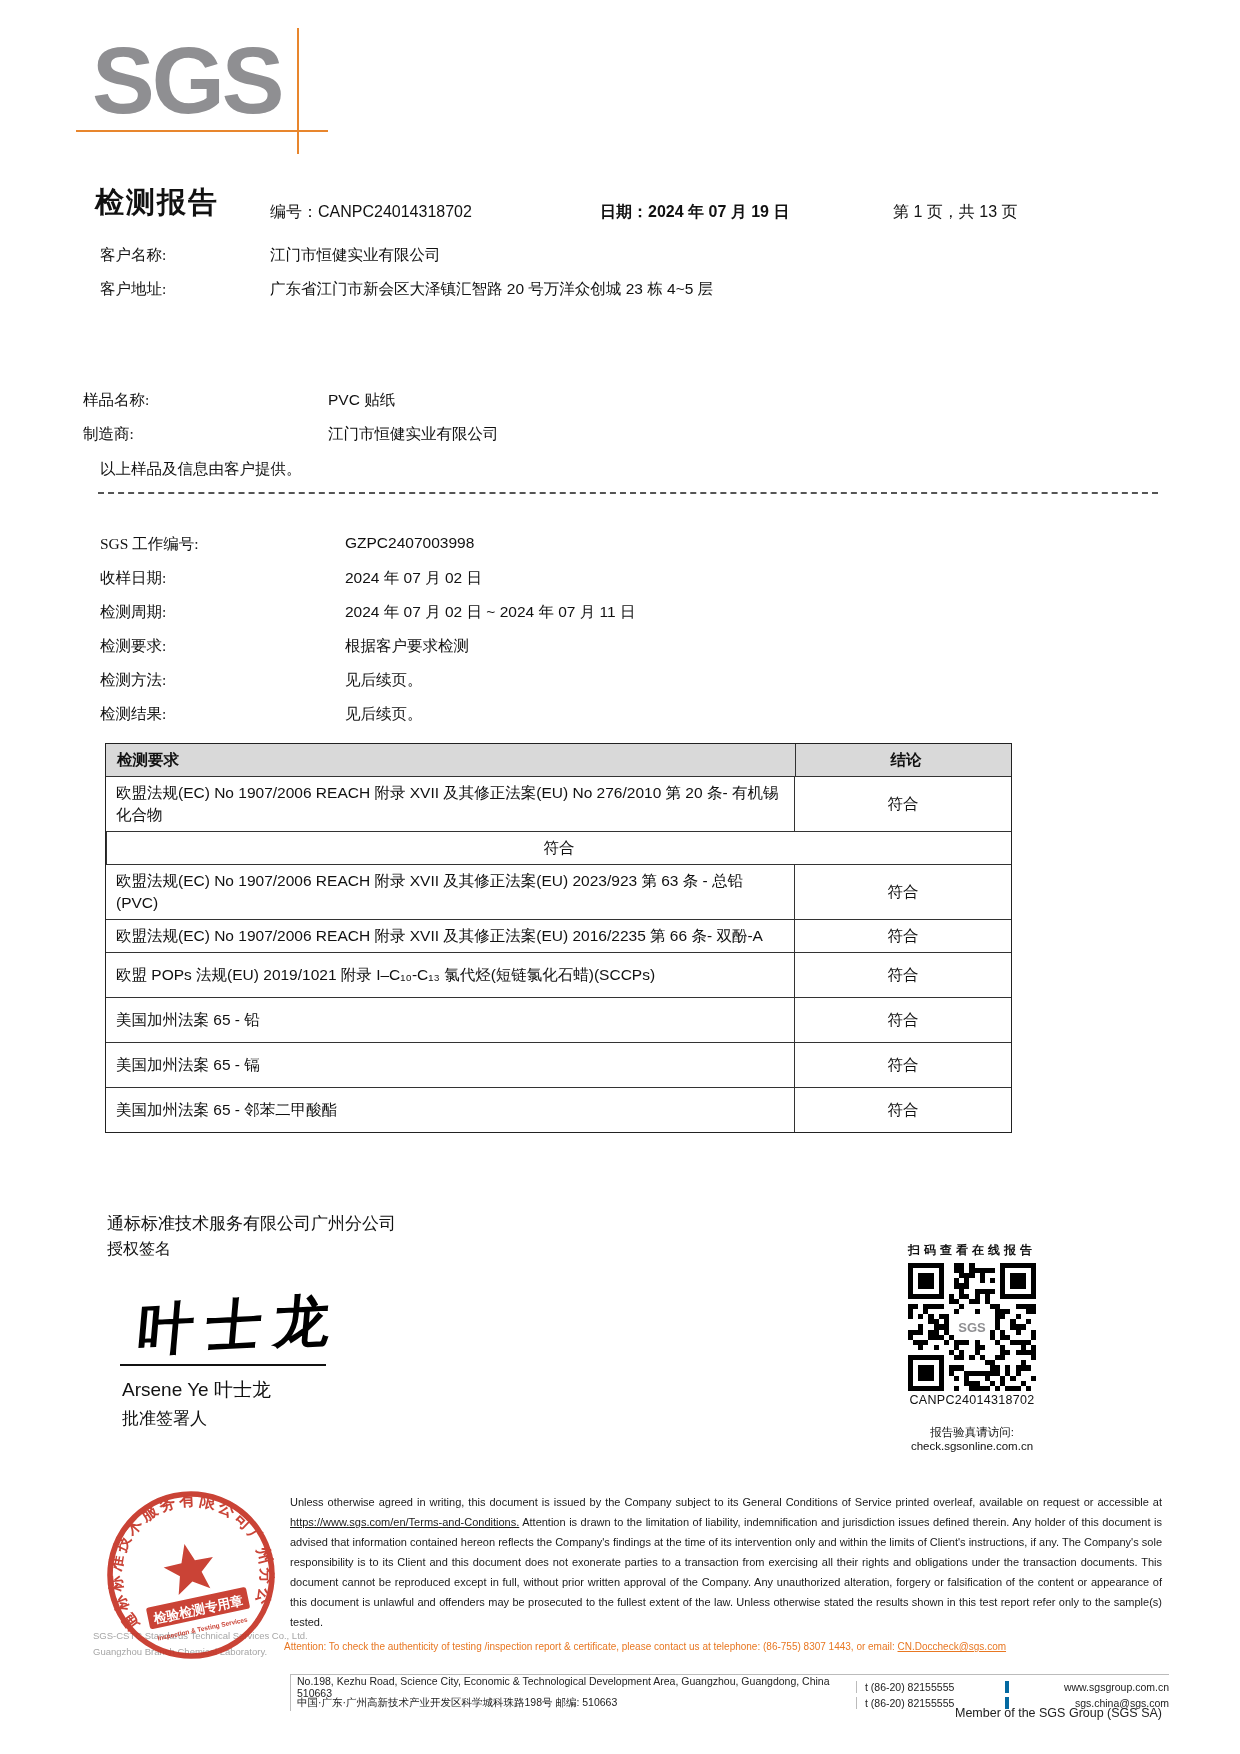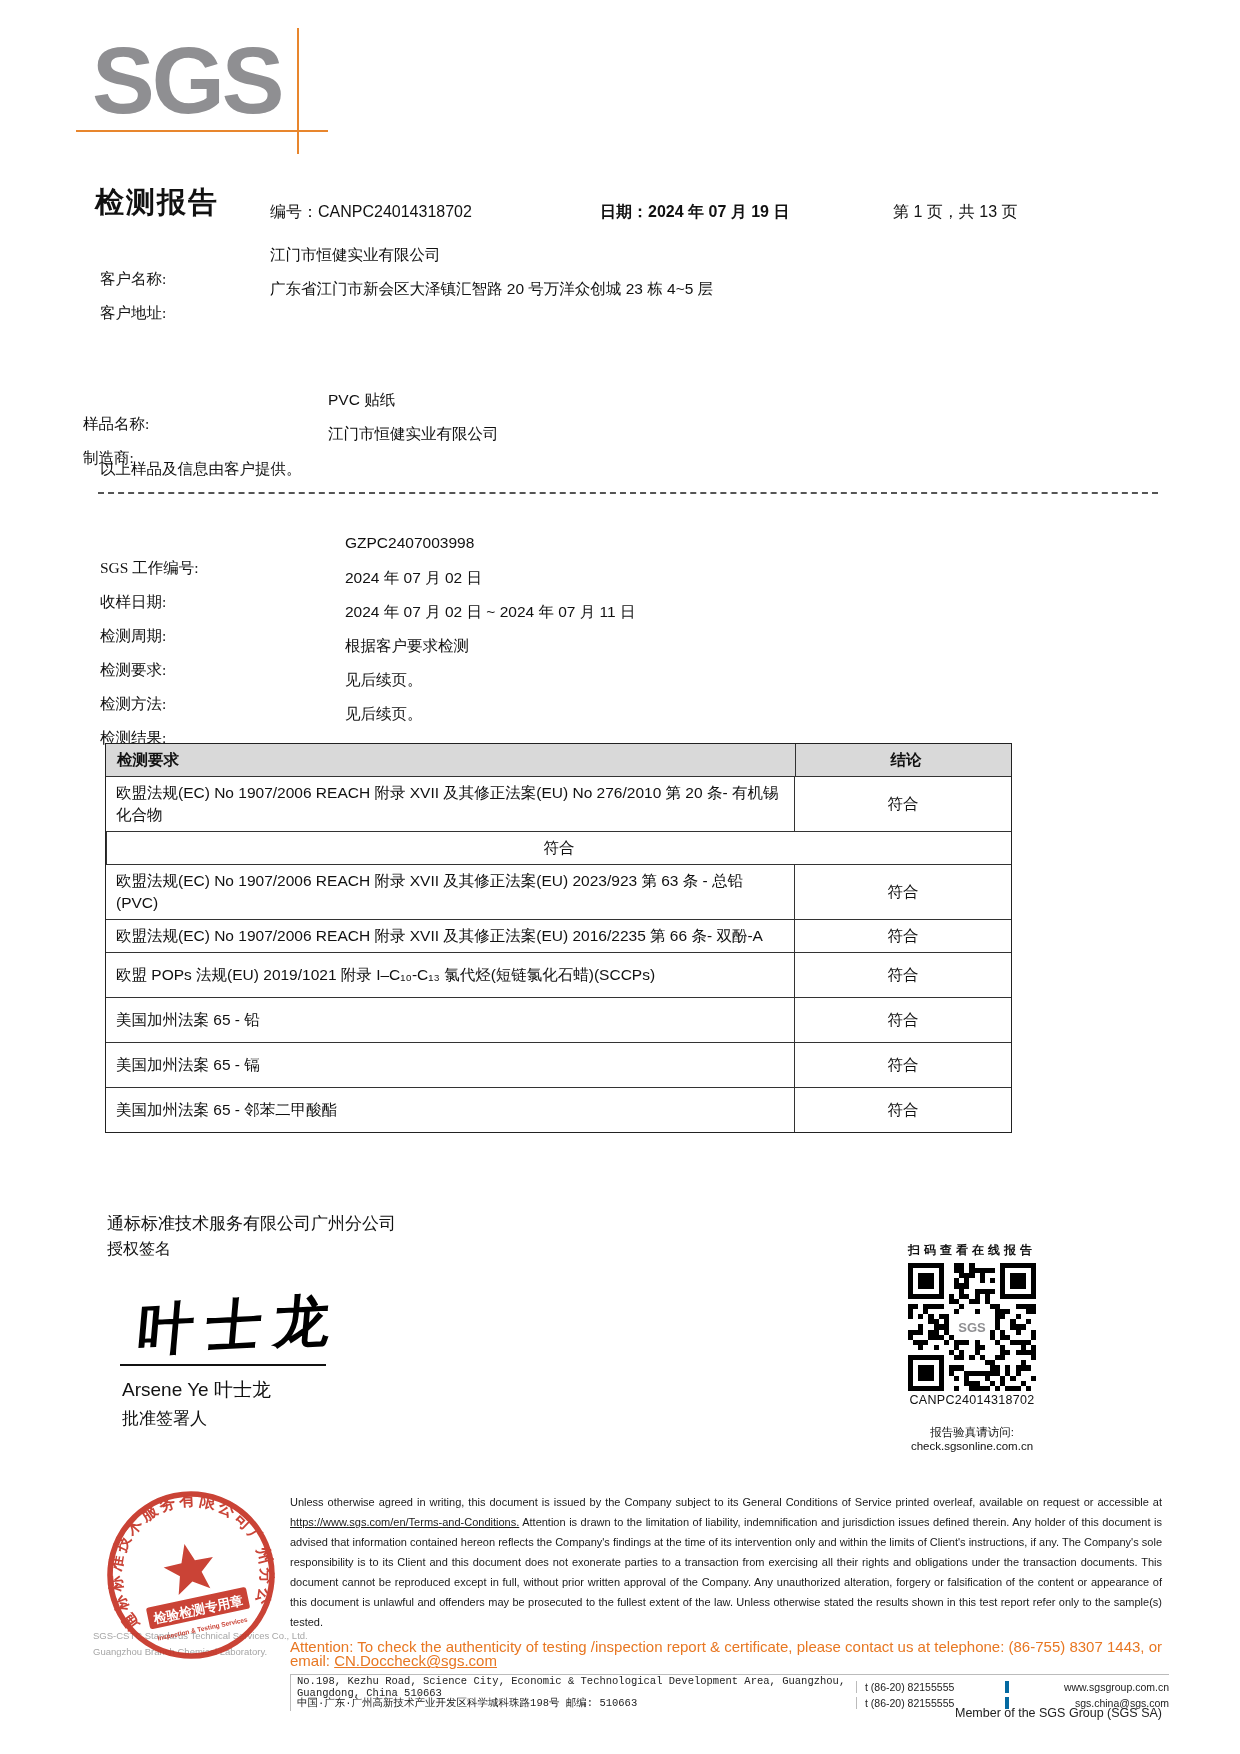--- a/index.html
+++ b/index.html
@@ -13,21 +13,21 @@
   .logo-vline{position:absolute;left:297px;top:28px;width:2px;height:126px;background:#e8862d;z-index:1;}
 
   
   .doc-title{position:absolute;left:95px;top:183px;font-size:29px;font-weight:900;letter-spacing:2px;}
   .hdr-no{position:absolute;left:270px;top:202px;font-size:16px;font-weight:400;}
   .hdr-date{position:absolute;left:600px;top:202px;font-size:16px;font-weight:700;}
   .hdr-page{position:absolute;left:893px;top:202px;font-size:16px;}
 
   
   .kv{display:flex;height:34px;align-items:flex-start;font-size:15.5px;}
-  .kv .k{width:170px;flex:none;font-family:"Liberation Serif",serif;margin-top:24px;}
+  .kv .k{width:170px;flex:none;font-family:"Liberation Serif",serif;}
   .client-block{position:absolute;left:100px;top:245px;width:1060px;}
   .client-block .k{width:170px;}
   .sample-block{position:absolute;left:83px;top:390px;width:1060px;}
   .sample-block .k{width:245px;}
   .note-line{position:absolute;left:100px;top:459px;font-size:15.5px;font-family:"Liberation Serif",serif;}
   .dashed-sep{position:absolute;left:98px;top:492px;width:1060px;border-top:2px dashed #555;}
   .job-block{position:absolute;left:100px;top:534px;width:1060px;}
   .job-block .k{width:245px;}
 
   
@@ -66,27 +66,27 @@
   
   .lab-lines{position:absolute;left:93px;top:1628px;width:235px;z-index:1;
              font-size:9.5px;color:#a6a6a6;line-height:16px;}
   .stamp{position:absolute;left:103px;top:1487px;width:176px;height:176px;z-index:2;
          transform:rotate(-12deg);opacity:.93;}
 
   
   .disclaimer{position:absolute;left:290px;top:1492px;width:872px;font-size:11px;
               line-height:20px;text-align:justify;color:#1a1a1a;}
   .disclaimer .lnk{text-decoration:underline;}
-  .attention{position:absolute;left:290px;top:1640px;width:872px;font-size:15px;
+  .attention{position:absolute;left:284px;top:1640px;width:872px;font-size:10px;
              line-height:14.4px;color:#e87722;text-align:justify;}
   .attention .lnk{text-decoration:underline;}
   .addr-block{position:absolute;left:290px;top:1674px;width:872px;border-top:1px solid #bbb;
               border-left:1px solid #bbb;padding:4px 0 0 6px;font-size:10.5px;color:#222;}
   .addr-row{display:flex;height:16px;align-items:center;}
-  .addr-row .a1{flex:1;font-family:Liberation Mono, monospace;}
+  .addr-row .a1{flex:1;}
   .addr-row .a2{width:140px;flex:none;border-left:1px solid #bbb;padding-left:8px;}
   .addr-row .a3{width:160px;flex:none;border-left:4px solid #0369a1;padding-left:0;text-align:right;}
   .member-line{position:absolute;left:700px;top:1706px;width:462px;text-align:right;
                font-size:12.5px;color:#222;}
 </style>
 </head>
 <body>
 
 <div class="page">
 

